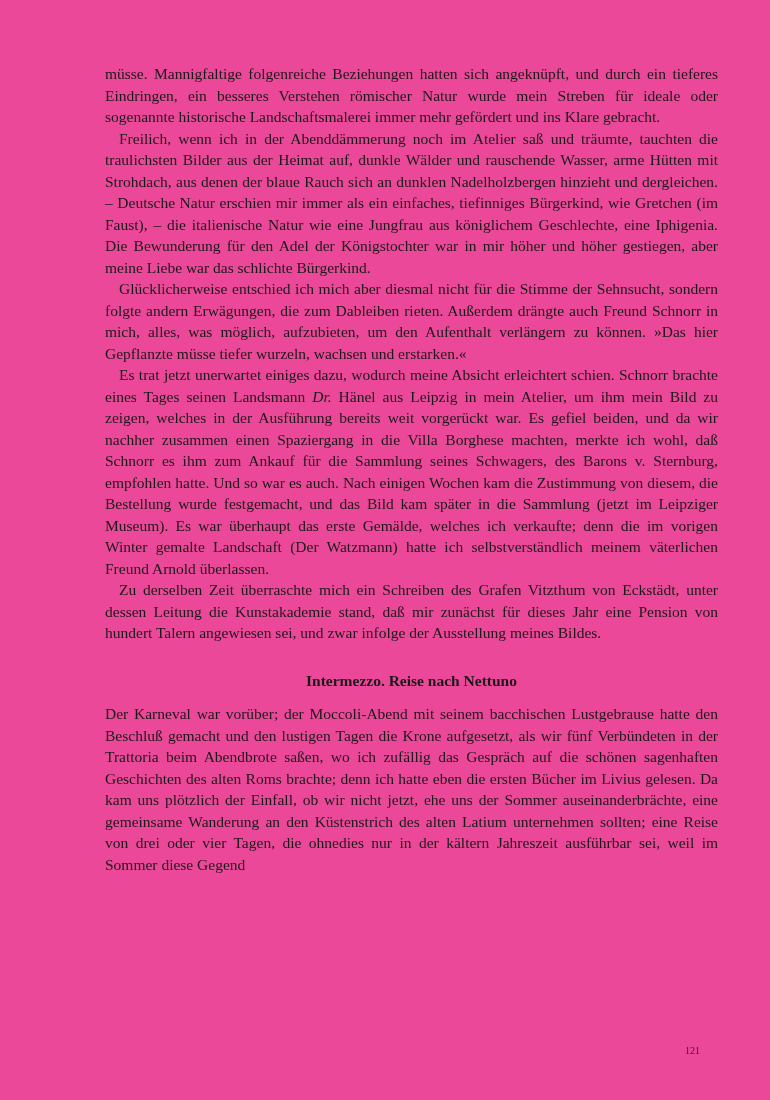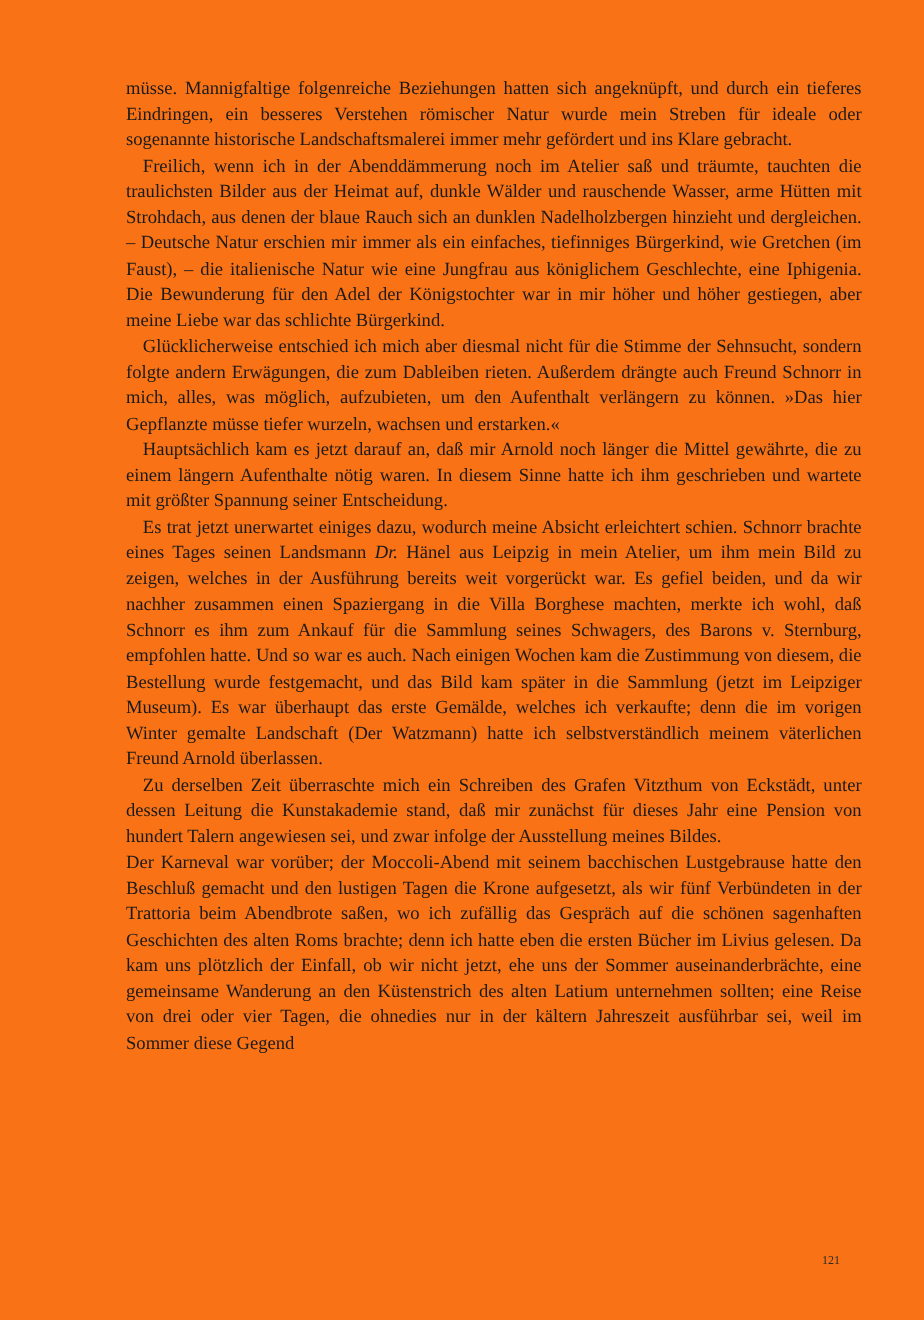--- a/index.html
+++ b/index.html
@@ -7,21 +7,21 @@
   body {
     background: #ffffff;
     font-family: "Liberation Serif", "DejaVu Serif", serif;
     color: #1a1a1a;
     position: relative;
     overflow: hidden;
   }
   .page {
     position: absolute;
     inset: 0;
-    background: #f97316;
+    background: #ec4899;
   }
   .text-block {
     position: absolute;
     left: 105px;
     top: 63px;
     width: 613px;
     font-size: 15.5px;
     line-height: 21.5px;
     text-align: justify;
     hyphens: none;
@@ -54,26 +54,26 @@
 <div class="page">
 
   <main class="text-block">
 
     <p class="para noindent">müsse. Mannigfaltige folgenreiche Beziehungen hatten sich angeknüpft, und durch ein tieferes Eindringen, ein besseres Verstehen römischer Natur wurde mein Streben für ideale oder sogenannte historische Landschaftsmalerei immer mehr gefördert und ins Klare gebracht.</p>
 
     <p class="para">Freilich, wenn ich in der Abenddämmerung noch im Atelier saß und träumte, tauchten die traulichsten Bilder aus der Heimat auf, dunkle Wälder und rauschende Wasser, arme Hütten mit Strohdach, aus denen der blaue Rauch sich an dunklen Nadelholzbergen hinzieht und dergleichen. – Deutsche Natur erschien mir immer als ein einfaches, tiefinniges Bürgerkind, wie Gretchen (im Faust), – die italienische Natur wie eine Jungfrau aus königlichem Geschlechte, eine Iphigenia. Die Bewunderung für den Adel der Königstochter war in mir höher und höher gestiegen, aber meine Liebe war das schlichte Bürgerkind.</p>
 
     <p class="para">Glücklicherweise entschied ich mich aber diesmal nicht für die Stimme der Sehnsucht, sondern folgte andern Erwägungen, die zum Dableiben rieten. Außerdem drängte auch Freund Schnorr in mich, alles, was möglich, aufzubieten, um den Aufenthalt verlängern zu können. »Das hier Gepflanzte müsse tiefer wurzeln, wachsen und erstarken.«</p>
 
-    <p class="para">Hauptsächlich kam es jetzt darauf an, daß mir Arnold noch länger die Mittel gewährte, die zu einem längern Aufenthalte nötig waren. In diesem Sinne hatte ich ihm geschrieben und wartete mit größter Spannung seiner Entscheidung.</p>
 
     <p class="para"><span>Es trat jetzt unerwartet einiges dazu, wodurch meine Absicht erleichtert schien. Schnorr brachte eines Tages seinen Landsmann </span><i class="dr">Dr.</i><span> Hänel aus Leipzig in mein Atelier, um ihm mein Bild zu zeigen, welches in der Ausführung bereits weit vorgerückt war. Es gefiel beiden, und da wir nachher zusammen einen Spaziergang in die Villa Borghese machten, merkte ich wohl, daß Schnorr es ihm zum Ankauf für die Sammlung seines Schwagers, des Barons v. Sternburg, empfohlen hatte. Und so war es auch. Nach einigen Wochen kam die Zustimmung von diesem, die Bestellung wurde festgemacht, und das Bild kam später in die Sammlung (jetzt im Leipziger Museum). Es war überhaupt das erste Gemälde, welches ich verkaufte; denn die im vorigen Winter gemalte Landschaft (Der Watzmann) hatte ich selbstverständlich meinem väterlichen Freund Arnold überlassen.</span></p>
 
     <p class="para">Zu derselben Zeit überraschte mich ein Schreiben des Grafen Vitzthum von Eckstädt, unter dessen Leitung die Kunstakademie stand, daß mir zunächst für dieses Jahr eine Pension von hundert Talern angewiesen sei, und zwar infolge der Ausstellung meines Bildes.</p>
 
+    <h2 class="heading">Intermezzo. Reise nach Nettuno</h2>
 
     <p class="para noindent">Der Karneval war vorüber; der Moccoli-Abend mit seinem bacchischen Lustgebrause hatte den Beschluß gemacht und den lustigen Tagen die Krone aufgesetzt, als wir fünf Verbündeten in der Trattoria beim Abendbrote saßen, wo ich zufällig das Gespräch auf die schönen sagenhaften Geschichten des alten Roms brachte; denn ich hatte eben die ersten Bücher im Livius gelesen. Da kam uns plötzlich der Einfall, ob wir nicht jetzt, ehe uns der Sommer auseinanderbrächte, eine gemeinsame Wanderung an den Küstenstrich des alten Latium unternehmen sollten; eine Reise von drei oder vier Tagen, die ohnedies nur in der kältern Jahreszeit ausführbar sei, weil im Sommer diese Gegend</p>
 
   </main>
 
   <span class="page-number">121</span>
 
 </div>
 
 </body></html>

